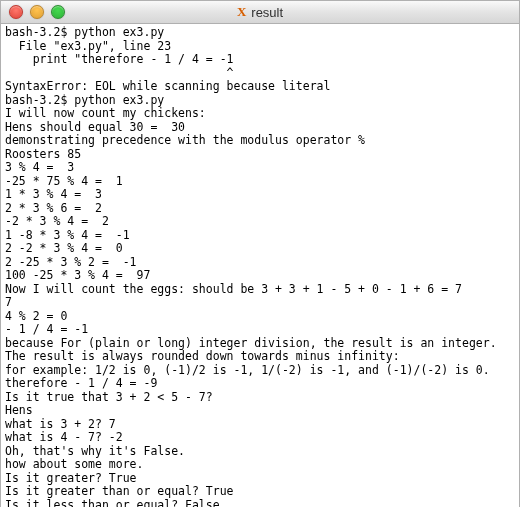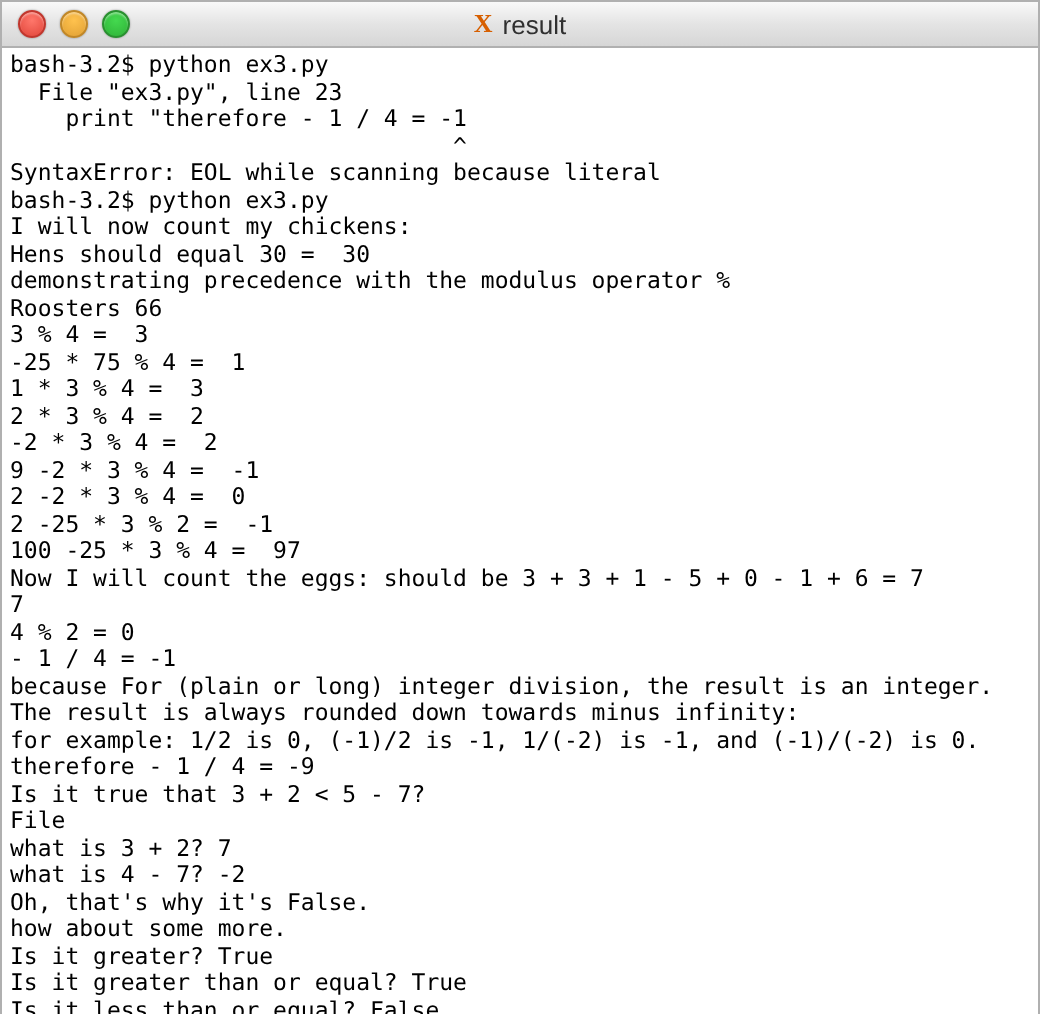--- a/index.html
+++ b/index.html
@@ -85,40 +85,40 @@
   </div>
   <div class="terminal" id="terminal"><span>bash-3.2$ python ex3.py</span>
 <span>  File "ex3.py", line 23</span>
 <span>    print "therefore - 1 / 4 = -1</span>
 <span>                                ^</span>
 <span>SyntaxError: EOL while scanning because literal</span>
 <span>bash-3.2$ python ex3.py</span>
 <span>I will now count my chickens:</span>
 <span>Hens should equal 30 =  30</span>
 <span>demonstrating precedence with the modulus operator %</span>
-<span>Roosters 66</span>
+<span>Roosters 85</span>
 <span>3 % 4 =  3</span>
 <span>-25 * 75 % 4 =  1</span>
 <span>1 * 3 % 4 =  3</span>
-<span>2 * 3 % 4 =  2</span>
+<span>2 * 3 % 6 =  2</span>
 <span>-2 * 3 % 4 =  2</span>
-<span>9 -2 * 3 % 4 =  -1</span>
+<span>1 -8 * 3 % 4 =  -1</span>
 <span>2 -2 * 3 % 4 =  0</span>
 <span>2 -25 * 3 % 2 =  -1</span>
 <span>100 -25 * 3 % 4 =  97</span>
 <span>Now I will count the eggs: should be 3 + 3 + 1 - 5 + 0 - 1 + 6 = 7</span>
 <span>7</span>
 <span>4 % 2 = 0</span>
 <span>- 1 / 4 = -1</span>
 <span>because For (plain or long) integer division, the result is an integer.</span>
 <span>The result is always rounded down towards minus infinity:</span>
 <span>for example: 1/2 is 0, (-1)/2 is -1, 1/(-2) is -1, and (-1)/(-2) is 0.</span>
 <span>therefore - 1 / 4 = -9</span>
 <span>Is it true that 3 + 2 &lt; 5 - 7?</span>
-<span>File</span>
+<span>Hens</span>
 <span>what is 3 + 2? 7</span>
 <span>what is 4 - 7? -2</span>
 <span>Oh, that's why it's False.</span>
 <span>how about some more.</span>
 <span>Is it greater? True</span>
 <span>Is it greater than or equal? True</span>
 <span>Is it less than or equal? False</span>
 </div>
 </div>
 

